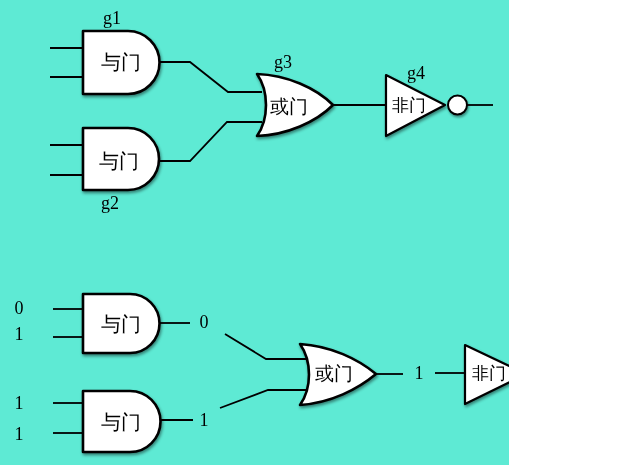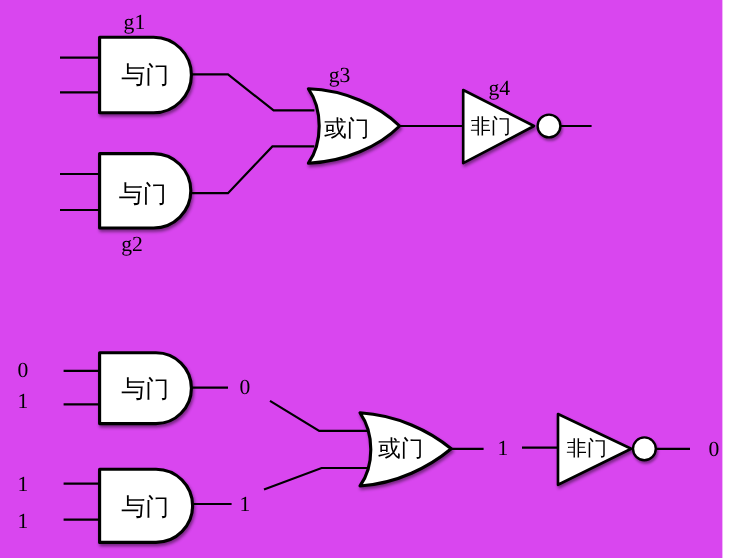--- a/index.html
+++ b/index.html
@@ -2,23 +2,23 @@
 <html><head>
 <meta charset="utf-8">
 <style>
   html, body {
     margin: 0;
     padding: 0;
     background: #ffffff;
   }
   .canvas-wrap {
     position: relative;
-    width: 602px;
+    width: 509px;
     height: 465px;
-    background: #d946ef;
+    background: #5eead4;
     overflow: hidden;
   }
   svg { display: block; }
   .wire {
     stroke: #000000;
     stroke-width: 1.8;
     fill: none;
     stroke-linecap: butt;
     stroke-linejoin: miter;
   }

